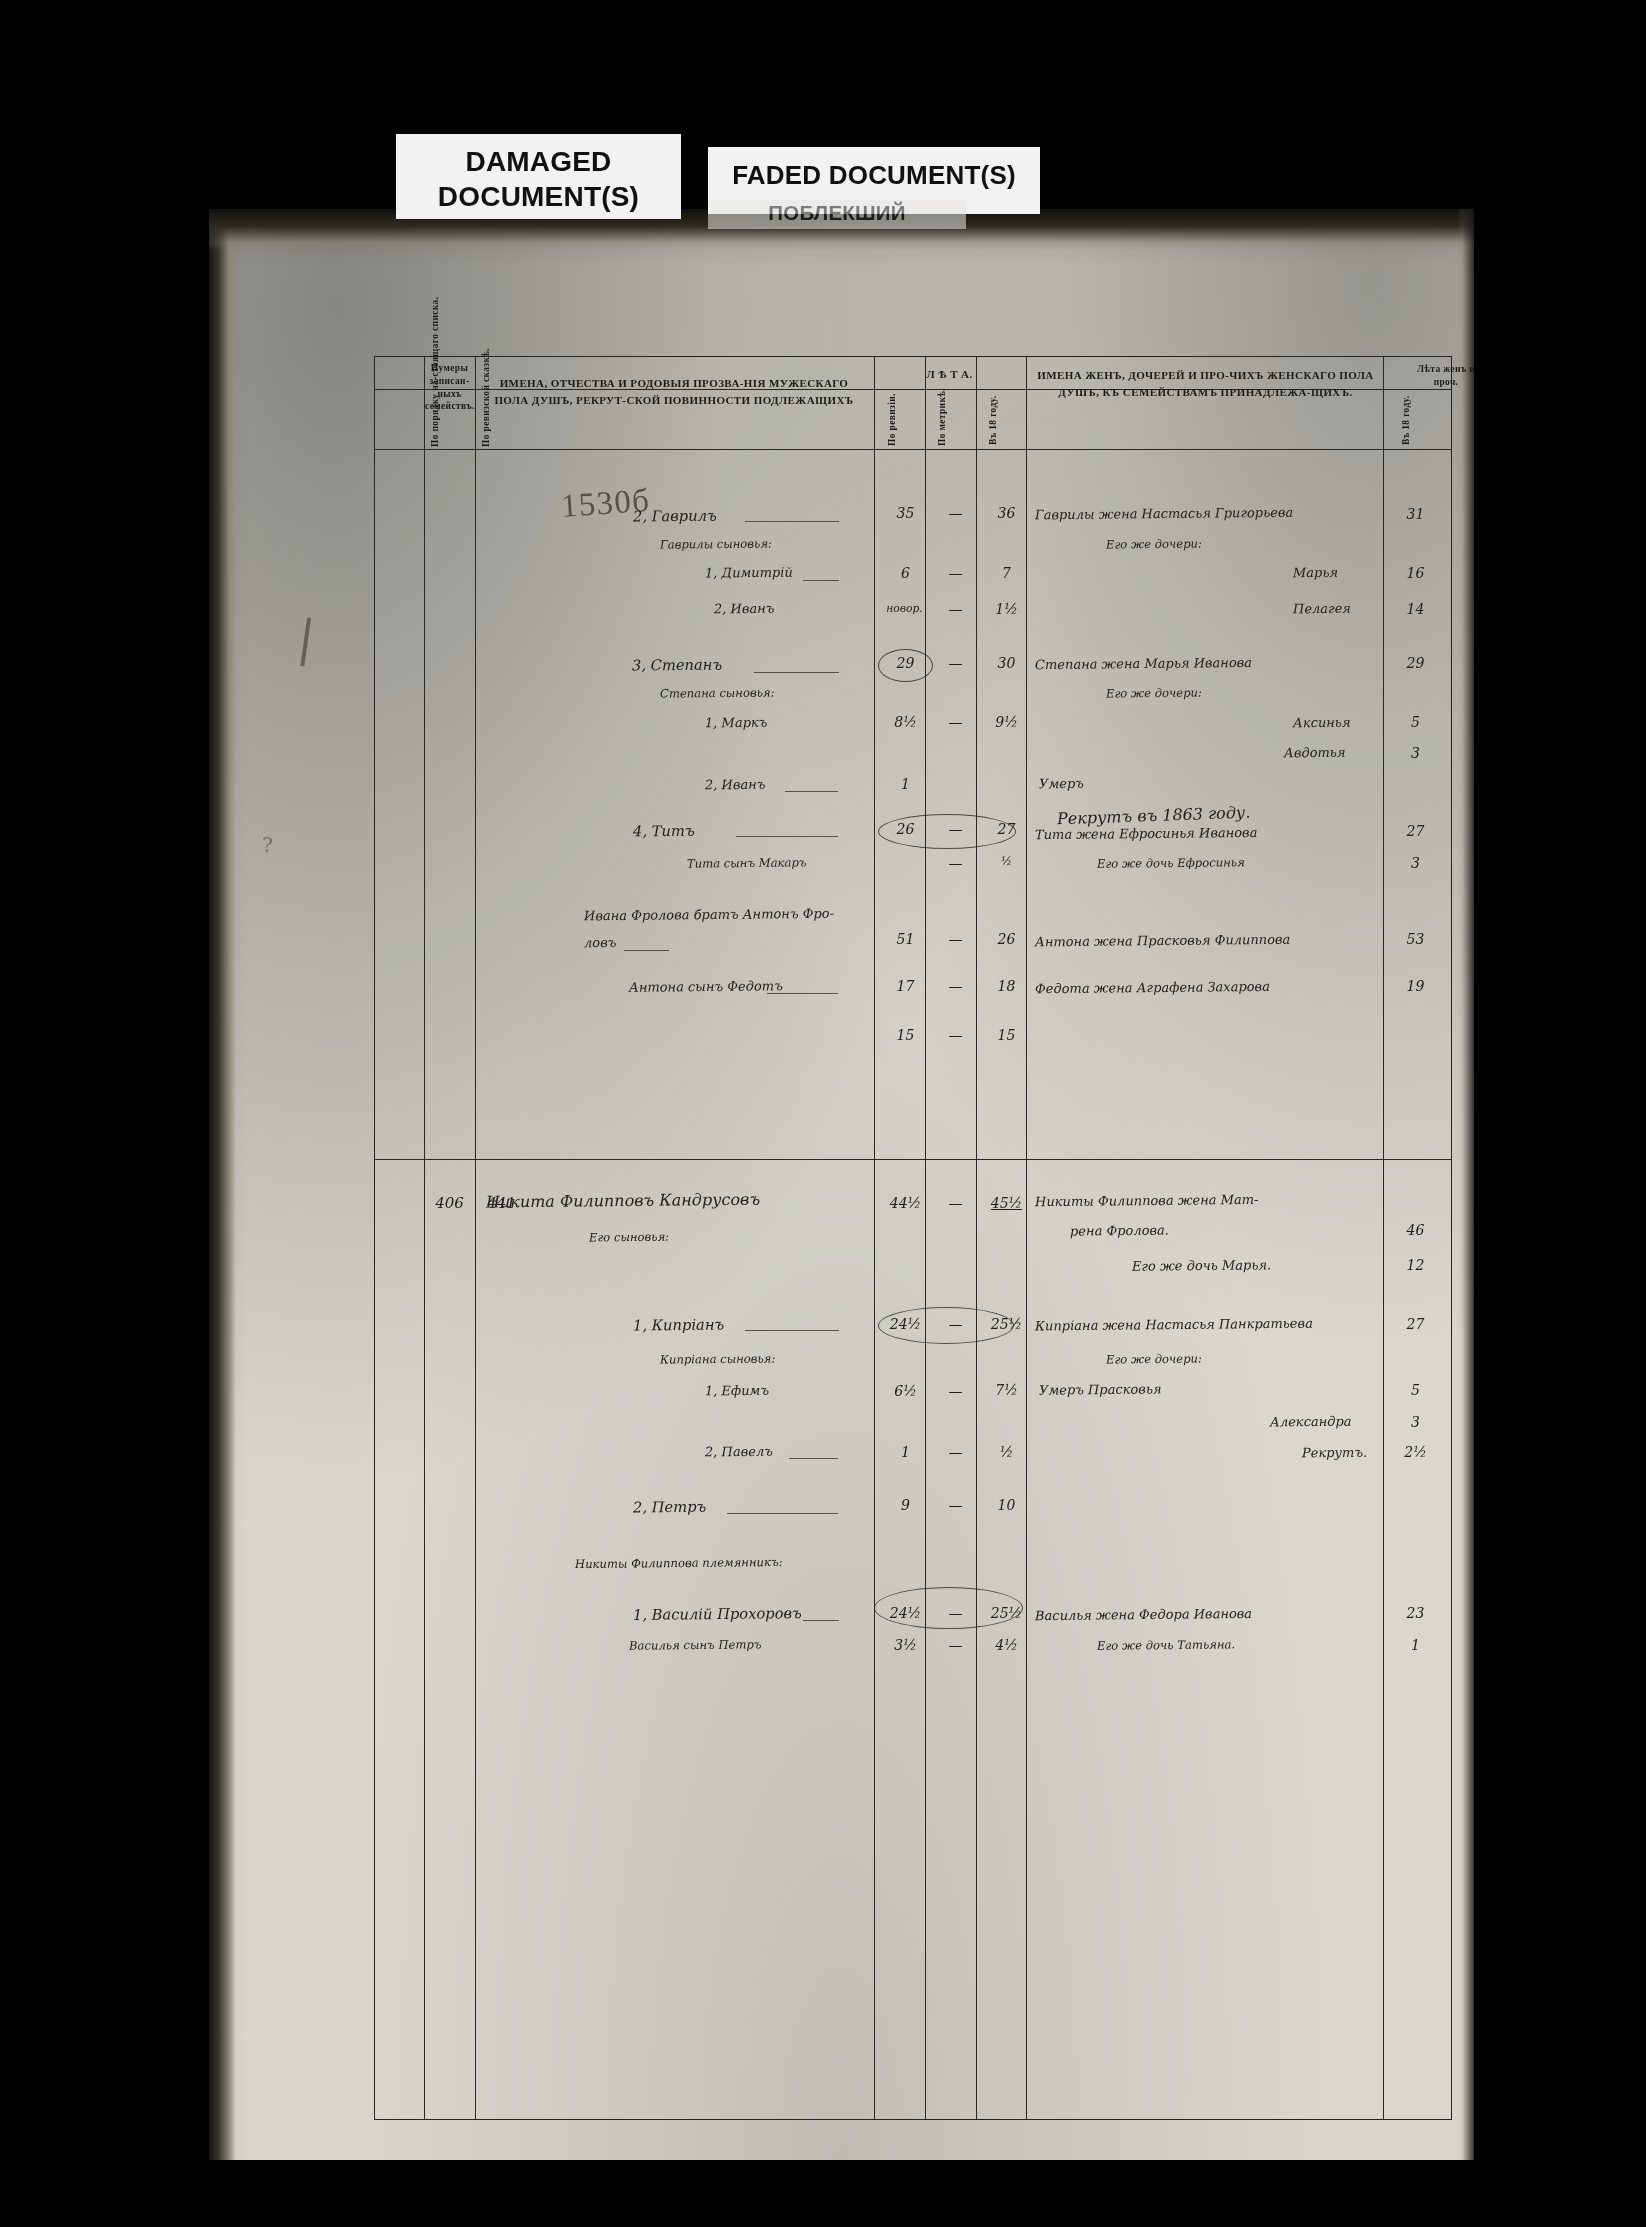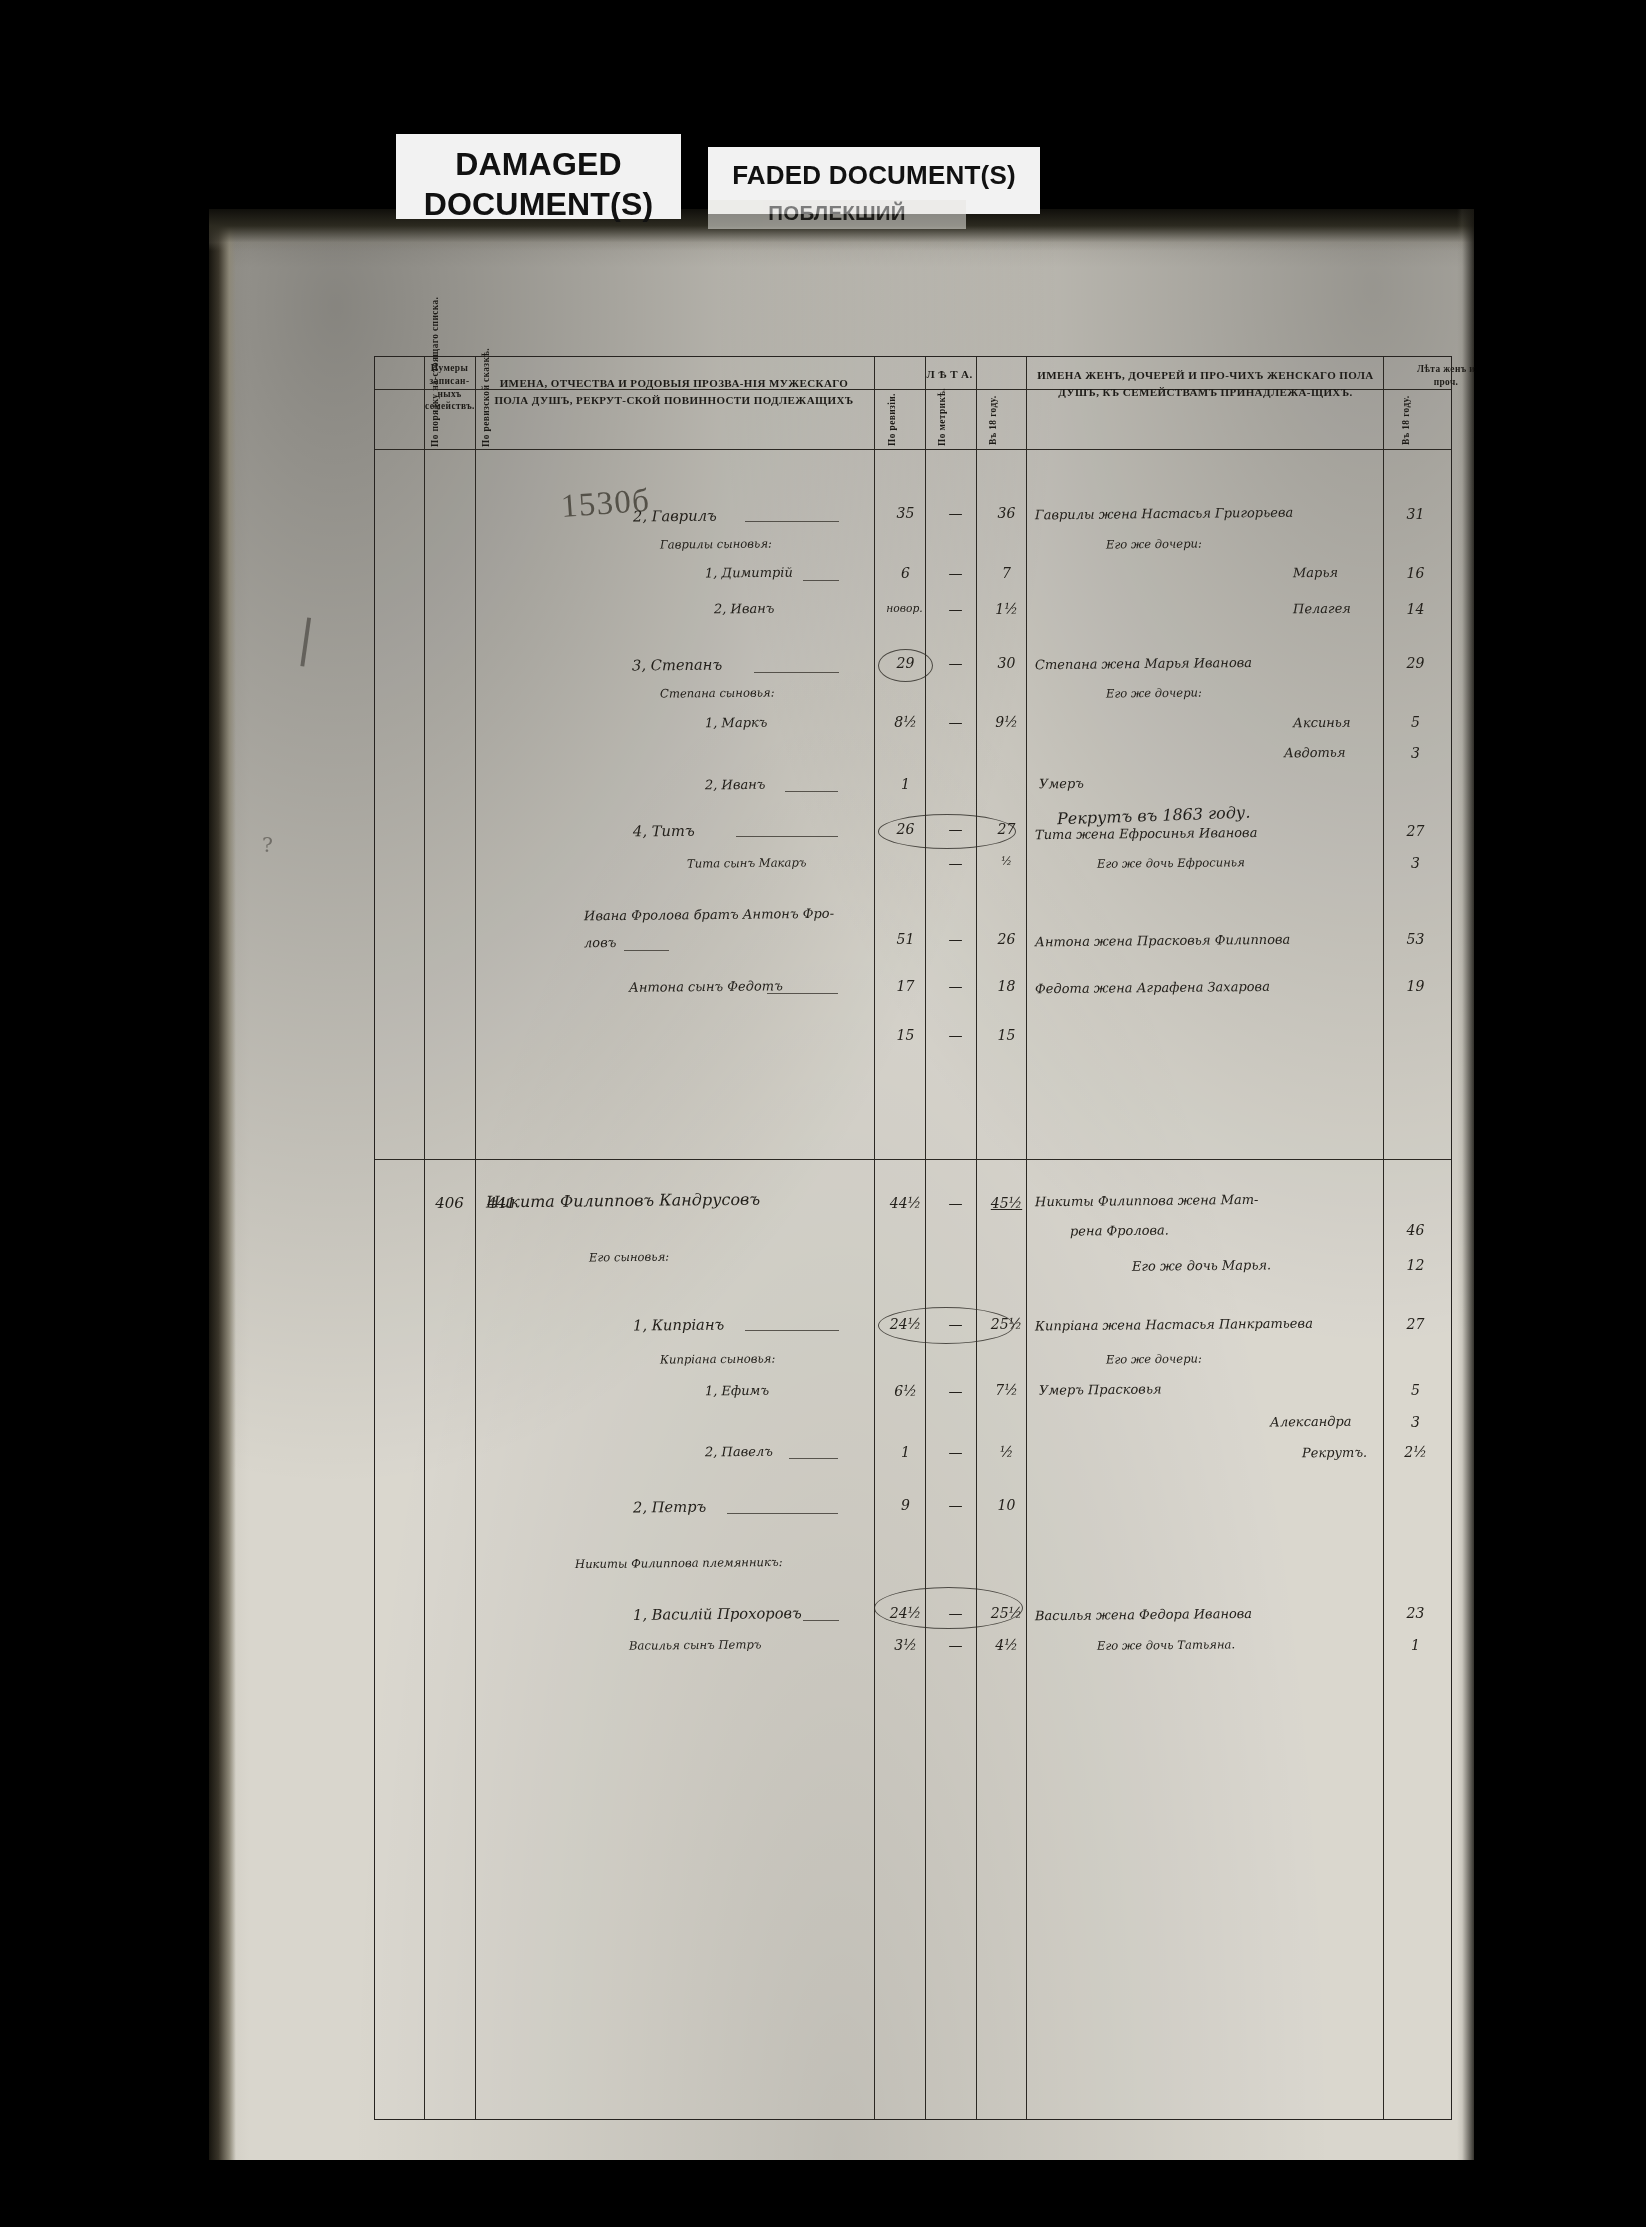--- a/index.html
+++ b/index.html
@@ -58,21 +58,21 @@
     color: #111;
     font-family: "Liberation Sans", sans-serif;
     font-weight: bold;
     text-align: center;
     line-height: 1.25;
     letter-spacing: 0.2px;
   }
   .stamp-damaged {
     left: 396px; top: 134px;
     width: 285px; height: 85px;
-    font-size: 32px;
+    font-size: 28px;
     padding-top: 9.8px;
     box-sizing: border-box;
   }
   .stamp-faded {
     left: 708px; top: 147px;
     width: 332px; height: 67px;
     font-size: 26px;
     padding-top: 11.6px;
     box-sizing: border-box;
   }
@@ -314,21 +314,21 @@
     <div class="num" style="left:609px; top:670px; width:45px;">15</div>
 
     <div class="num" style="left:50px; top:837px; width:49px; font-size:15px;">406</div>
     <div class="num" style="left:102px; top:837px; width:49px; font-size:15px;">441</div>
     <div class="hand h-lg" style="left:111px; top:834px; font-size:16px;">Никита Филипповъ Кандрусовъ</div>
     <div class="num" style="left:506px; top:838px; width:49px;">44½</div>
     <div class="num" style="left:558px; top:838px; width:45px;">—</div>
     <div class="num" style="left:607px; top:838px; width:49px;text-decoration:underline;">45½</div>
     <div class="hand h-md" style="left:660px; top:836px;">Никиты Филиппова жена Мат-</div>
 
-    <div class="hand h-sm" style="left:214px; top:893px;font-style:italic;">Его сыновья:</div>
+    <div class="hand h-sm" style="left:214px; top:873px;font-style:italic;">Его сыновья:</div>
     <div class="hand h-md" style="left:695px; top:866px;">рена Фролова.</div>
     <div class="num" style="left:1014px; top:865px; width:53px;">46</div>
 
     <div class="hand h-md" style="left:757px; top:901px;">Его же дочь Марья.</div>
     <div class="num" style="left:1014px; top:900px; width:53px;">12</div>
 
     <div class="hand h-lg" style="left:258px; top:959px;">1, Кипріанъ</div>
     <div class="dash" style="left:370px; top:973px; width:94px;"></div>
     <div class="num" style="left:506px; top:959px; width:49px;">24½</div>
     <div class="num" style="left:558px; top:959px; width:45px;">—</div>

